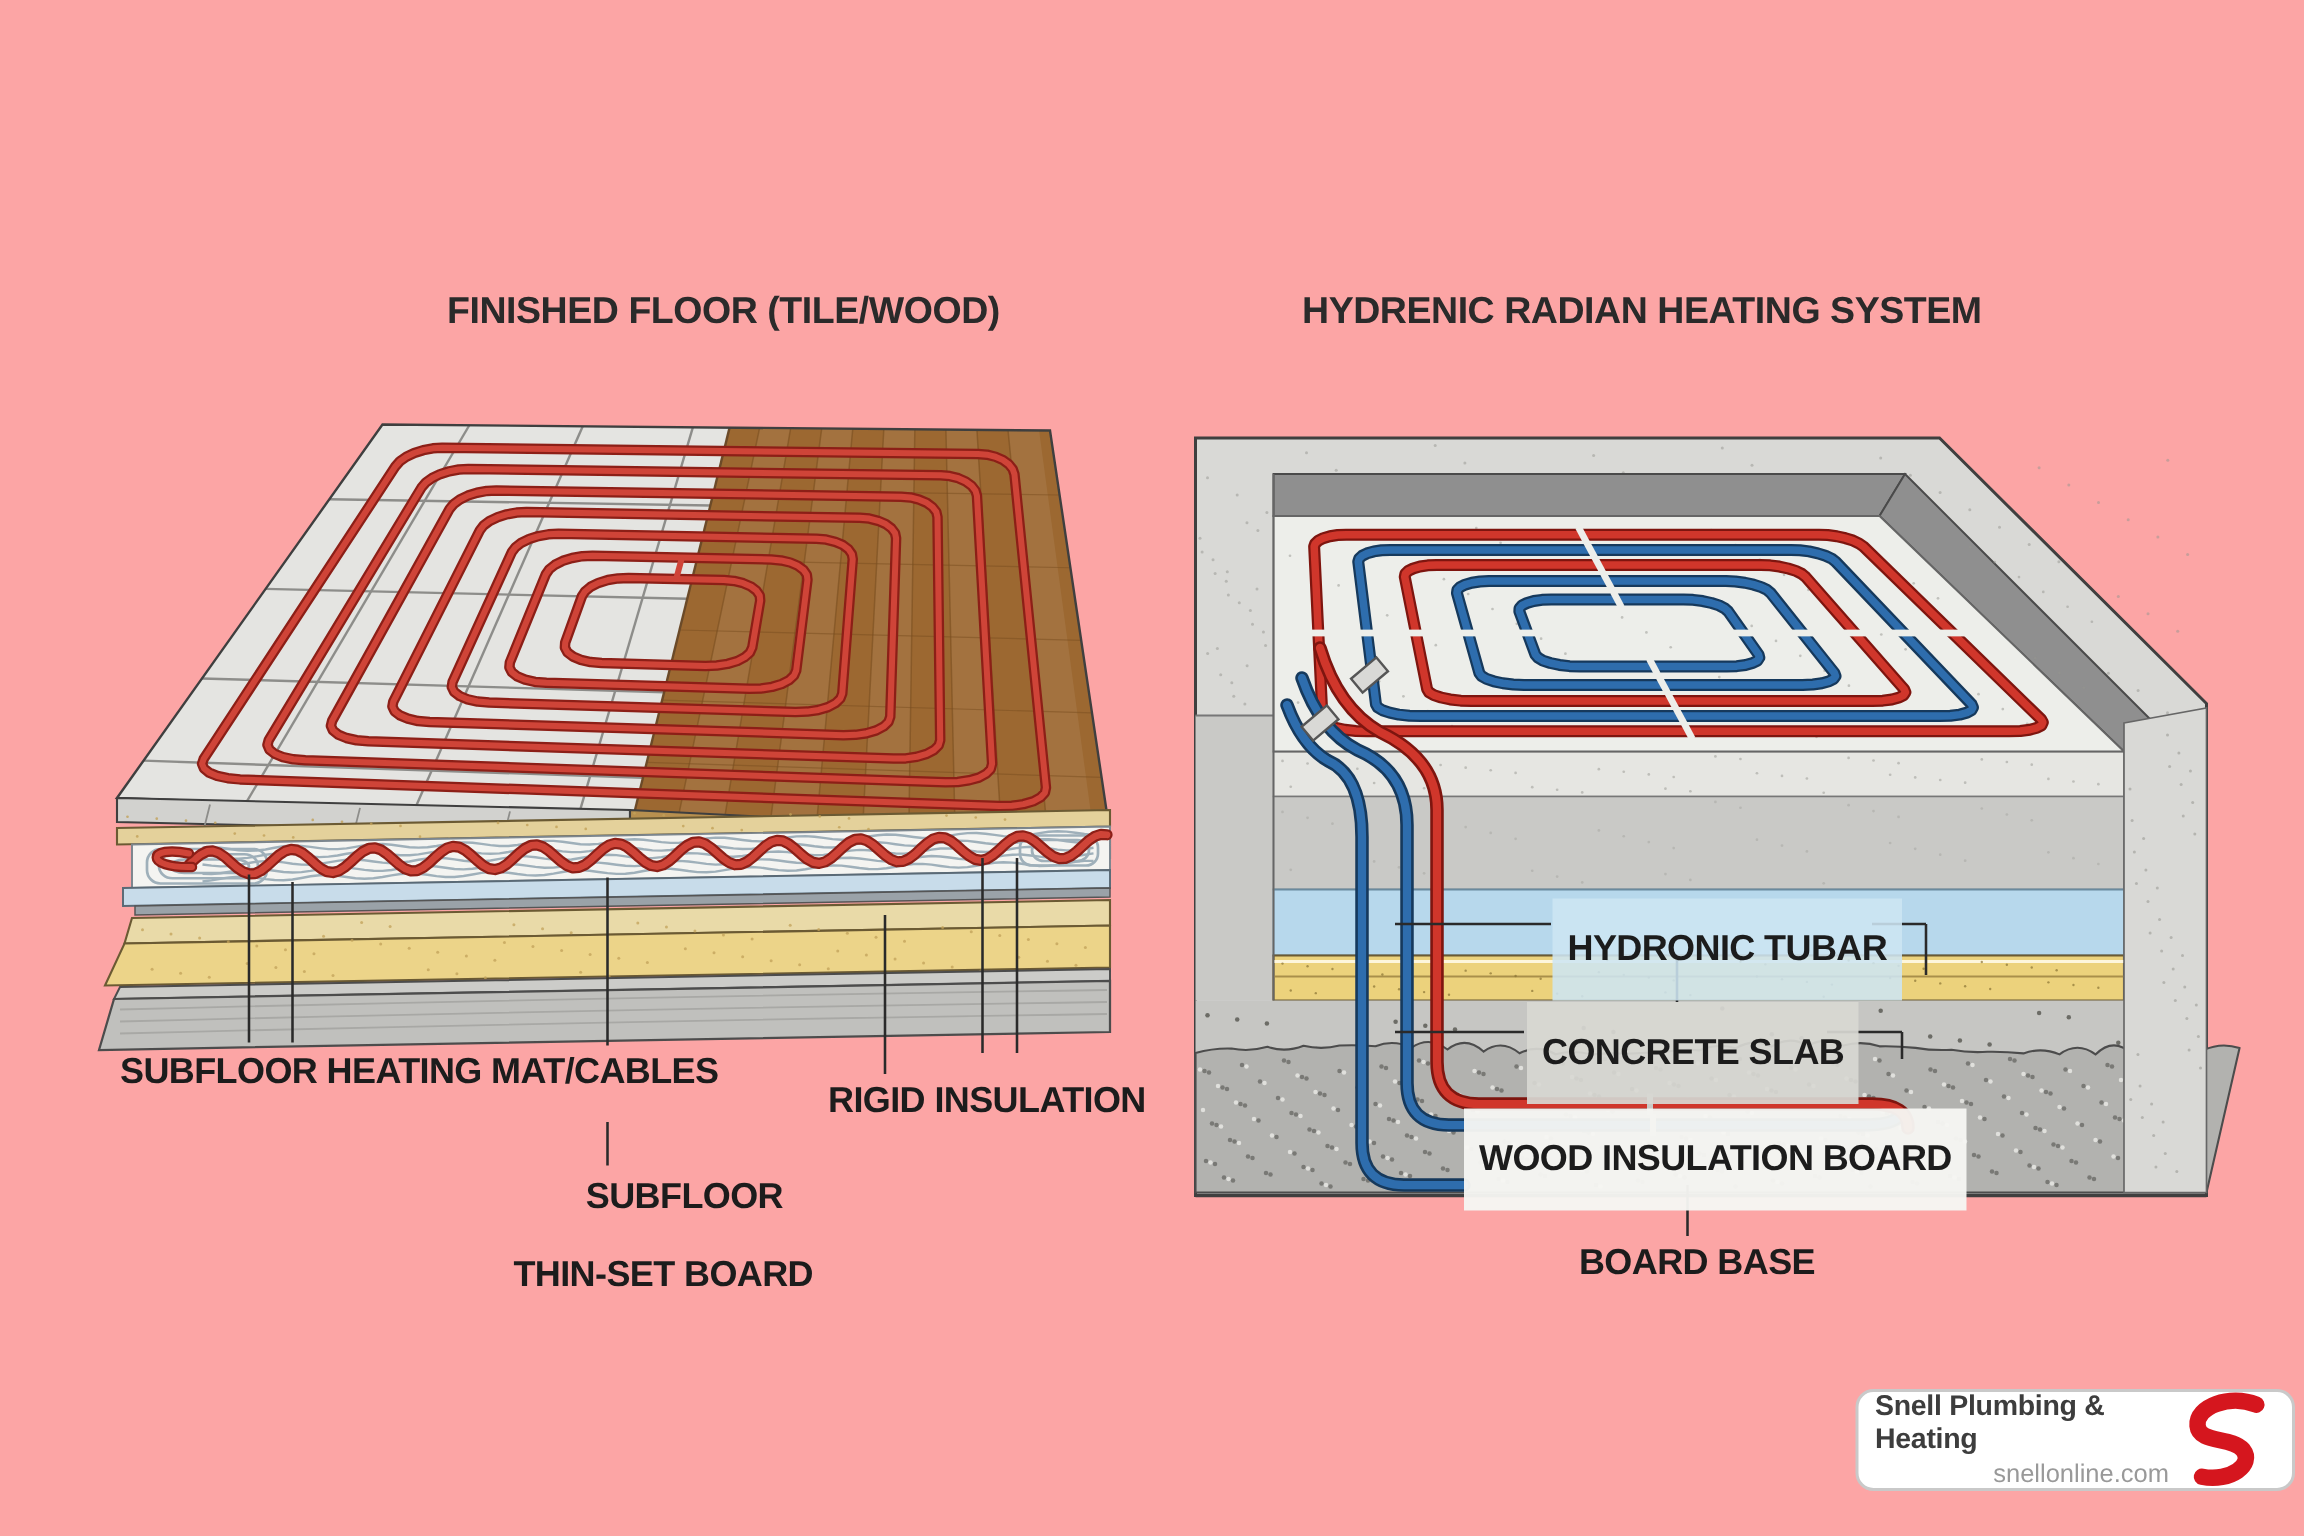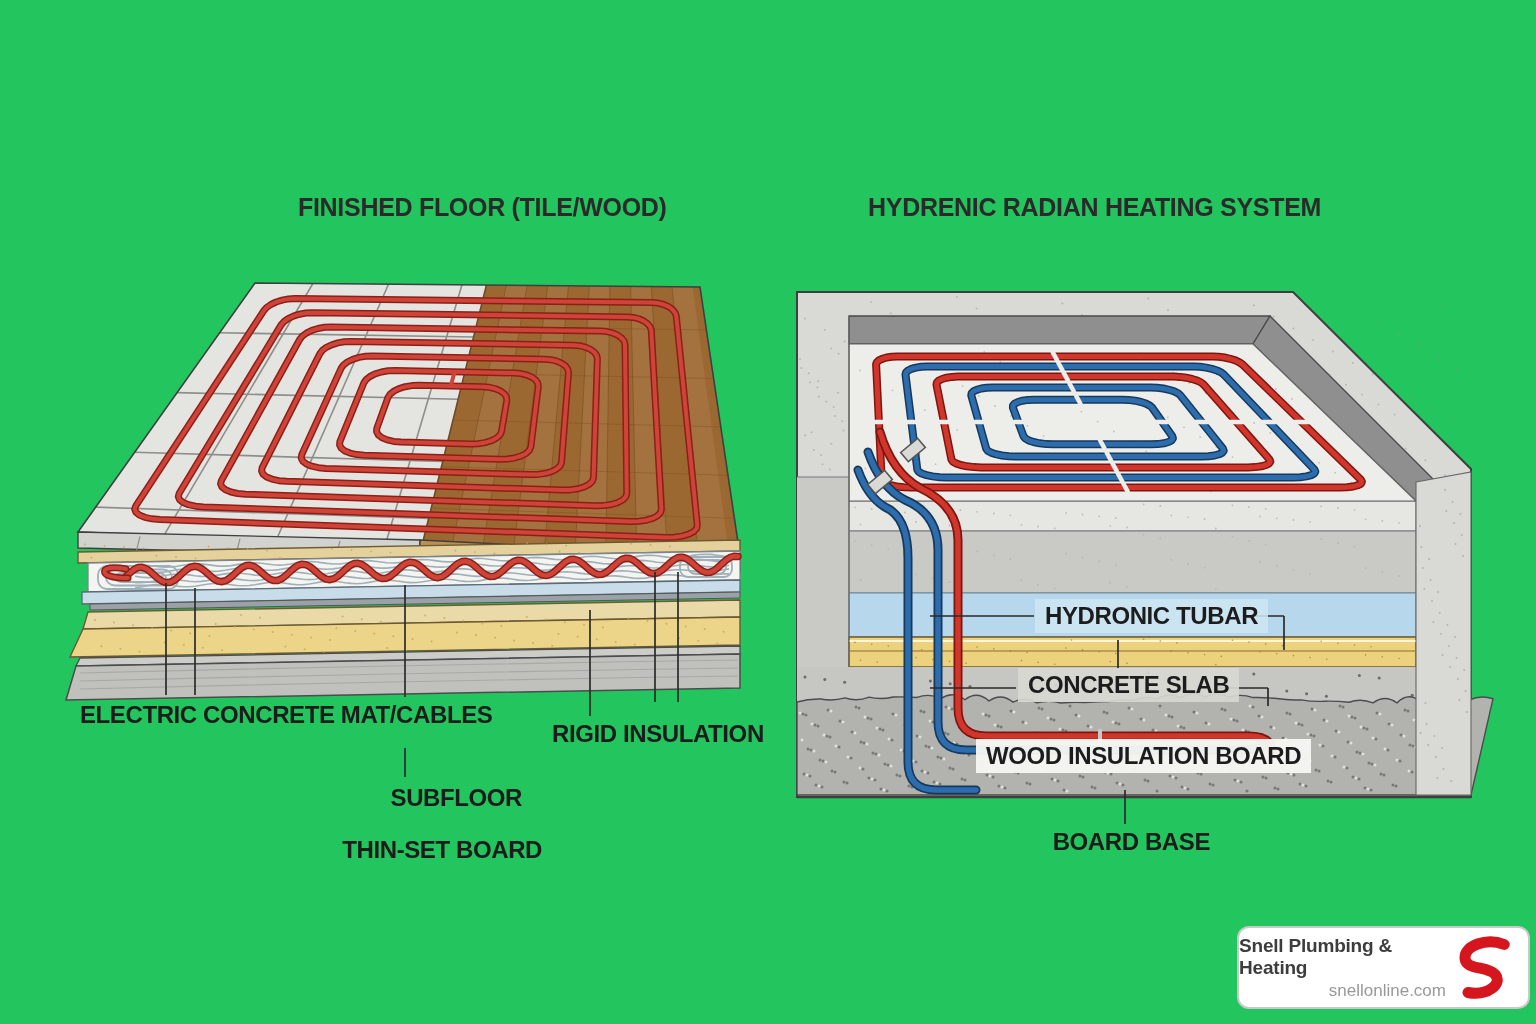--- a/index.html
+++ b/index.html
@@ -1,31 +1,31 @@
 <!DOCTYPE html>
 <html><head>
 <meta charset="utf-8">
 <style>
   html,body{margin:0;padding:0;background:#ffffff;}
-  .canvas{position:relative;width:1536px;height:1024px;background:#22c55e;overflow:hidden;
+  .canvas{position:relative;width:1536px;height:1024px;background:#fca5a5;overflow:hidden;
           font-family:"Liberation Sans",sans-serif;}
   .diag-title{position:absolute;font-size:25px;font-weight:bold;color:#2a2a2a;
               letter-spacing:-0.3px;text-align:center;white-space:nowrap;}
   .plain-label{position:absolute;font-size:24px;font-weight:bold;color:#1c1c1c;
                letter-spacing:-0.4px;white-space:nowrap;}
   .center-label{text-align:right;}
   .plate-label{position:absolute;font-size:24px;font-weight:bold;color:#1c1c1c;
-               letter-spacing:-0.4px;white-space:nowrap;padding:3px 10px;line-height:1.15;}
+               letter-spacing:-0.4px;white-space:nowrap;padding:20px 10px;line-height:1.15;}
   .plate-blue{background:rgba(205,229,243,0.88);}
   .plate-gray{background:rgba(216,216,211,0.92);}
   .plate-white{background:rgba(246,246,242,0.96);}
   svg.diagram{position:absolute;}
-  .badge{position:absolute;left:1237px;top:926px;width:293px;height:83px;
+  .badge{position:absolute;left:1237px;top:926px;width:293px;height:68px;
          background:#ffffff;border:2px solid #c9c9c9;border-radius:12px;
-         display:flex;align-items:center;justify-content:flex-end;box-sizing:border-box;}
+         display:flex;align-items:center;justify-content:flex-end;box-sizing:border-box;padding-left:11px;}
   .badge-text{display:flex;flex-direction:column;align-items:flex-end;margin-right:8px;}
   .badge-name{font-size:19px;font-weight:bold;color:#3d3d3d;letter-spacing:-0.2px;}
   .badge-url{font-size:17px;color:#999999;margin-top:2px;text-align:center;}
   .badge-logo{width:64px;height:64px;margin-right:10px;flex:0 0 auto;}
 </style>
 </head>
 <body>
 
 <div class="canvas">
 
@@ -1112,21 +1112,21 @@
       <line x1="150" y1="334" x2="254" y2="334" stroke="#2a2a2a" stroke-width="1.7"></line>
       <line x1="468" y1="334" x2="504" y2="334" stroke="#2a2a2a" stroke-width="1.7"></line>
       <line x1="504" y1="334" x2="504" y2="368" stroke="#2a2a2a" stroke-width="1.7"></line>
       <line x1="150" y1="406" x2="236" y2="406" stroke="#2a2a2a" stroke-width="1.7"></line>
       <line x1="438" y1="406" x2="488" y2="406" stroke="#2a2a2a" stroke-width="1.7"></line>
       <line x1="488" y1="406" x2="488" y2="424" stroke="#2a2a2a" stroke-width="1.7"></line>
       <line x1="338" y1="358" x2="338" y2="386" stroke="#2a2a2a" stroke-width="1.7"></line>
       <line x1="345" y1="508" x2="345" y2="542" stroke="#2a2a2a" stroke-width="1.7"></line>
     </svg>
 
-  <div class="plain-label" style="left:80px;top:701px;">ELECTRIC CONCRETE MAT/CABLES</div>
+  <div class="plain-label" style="left:80px;top:701px;">SUBFLOOR HEATING MAT/CABLES</div>
   <div class="plain-label" style="left:552px;top:720px;">RIGID INSULATION</div>
   <div class="plain-label center-label" style="left:300px;top:784px;width:222px;">SUBFLOOR</div>
   <div class="plain-label center-label" style="left:280px;top:836px;width:262px;">THIN-SET BOARD</div>
 
   <div class="plate-label plate-blue" style="left:1035px;top:599px;">HYDRONIC TUBAR</div>
   <div class="plate-label plate-gray" style="left:1018px;top:668px;">CONCRETE SLAB</div>
   <div class="plate-label plate-white" style="left:976px;top:739px;">WOOD INSULATION BOARD</div>
   <div class="plain-label center-label" style="left:1040px;top:828px;width:170px;">BOARD BASE</div>
 
   <div class="badge">

